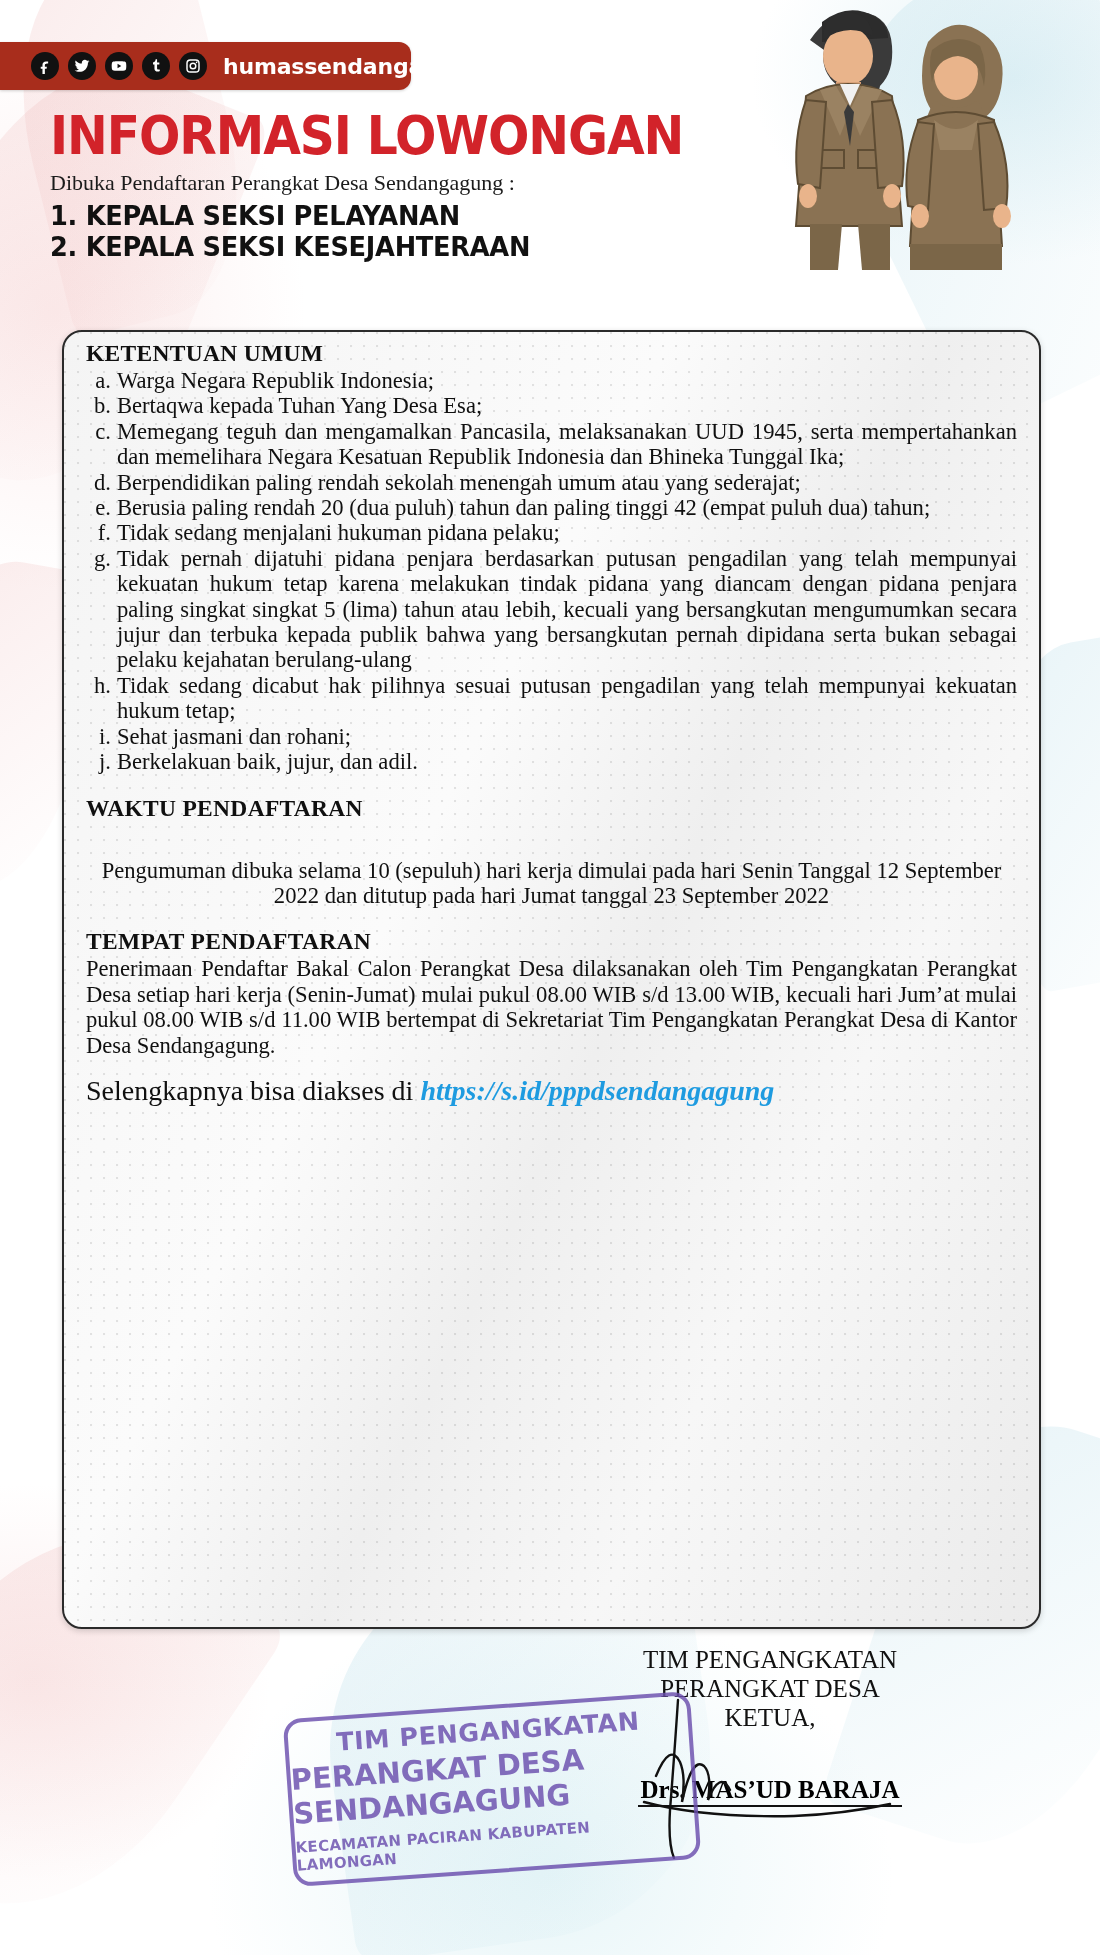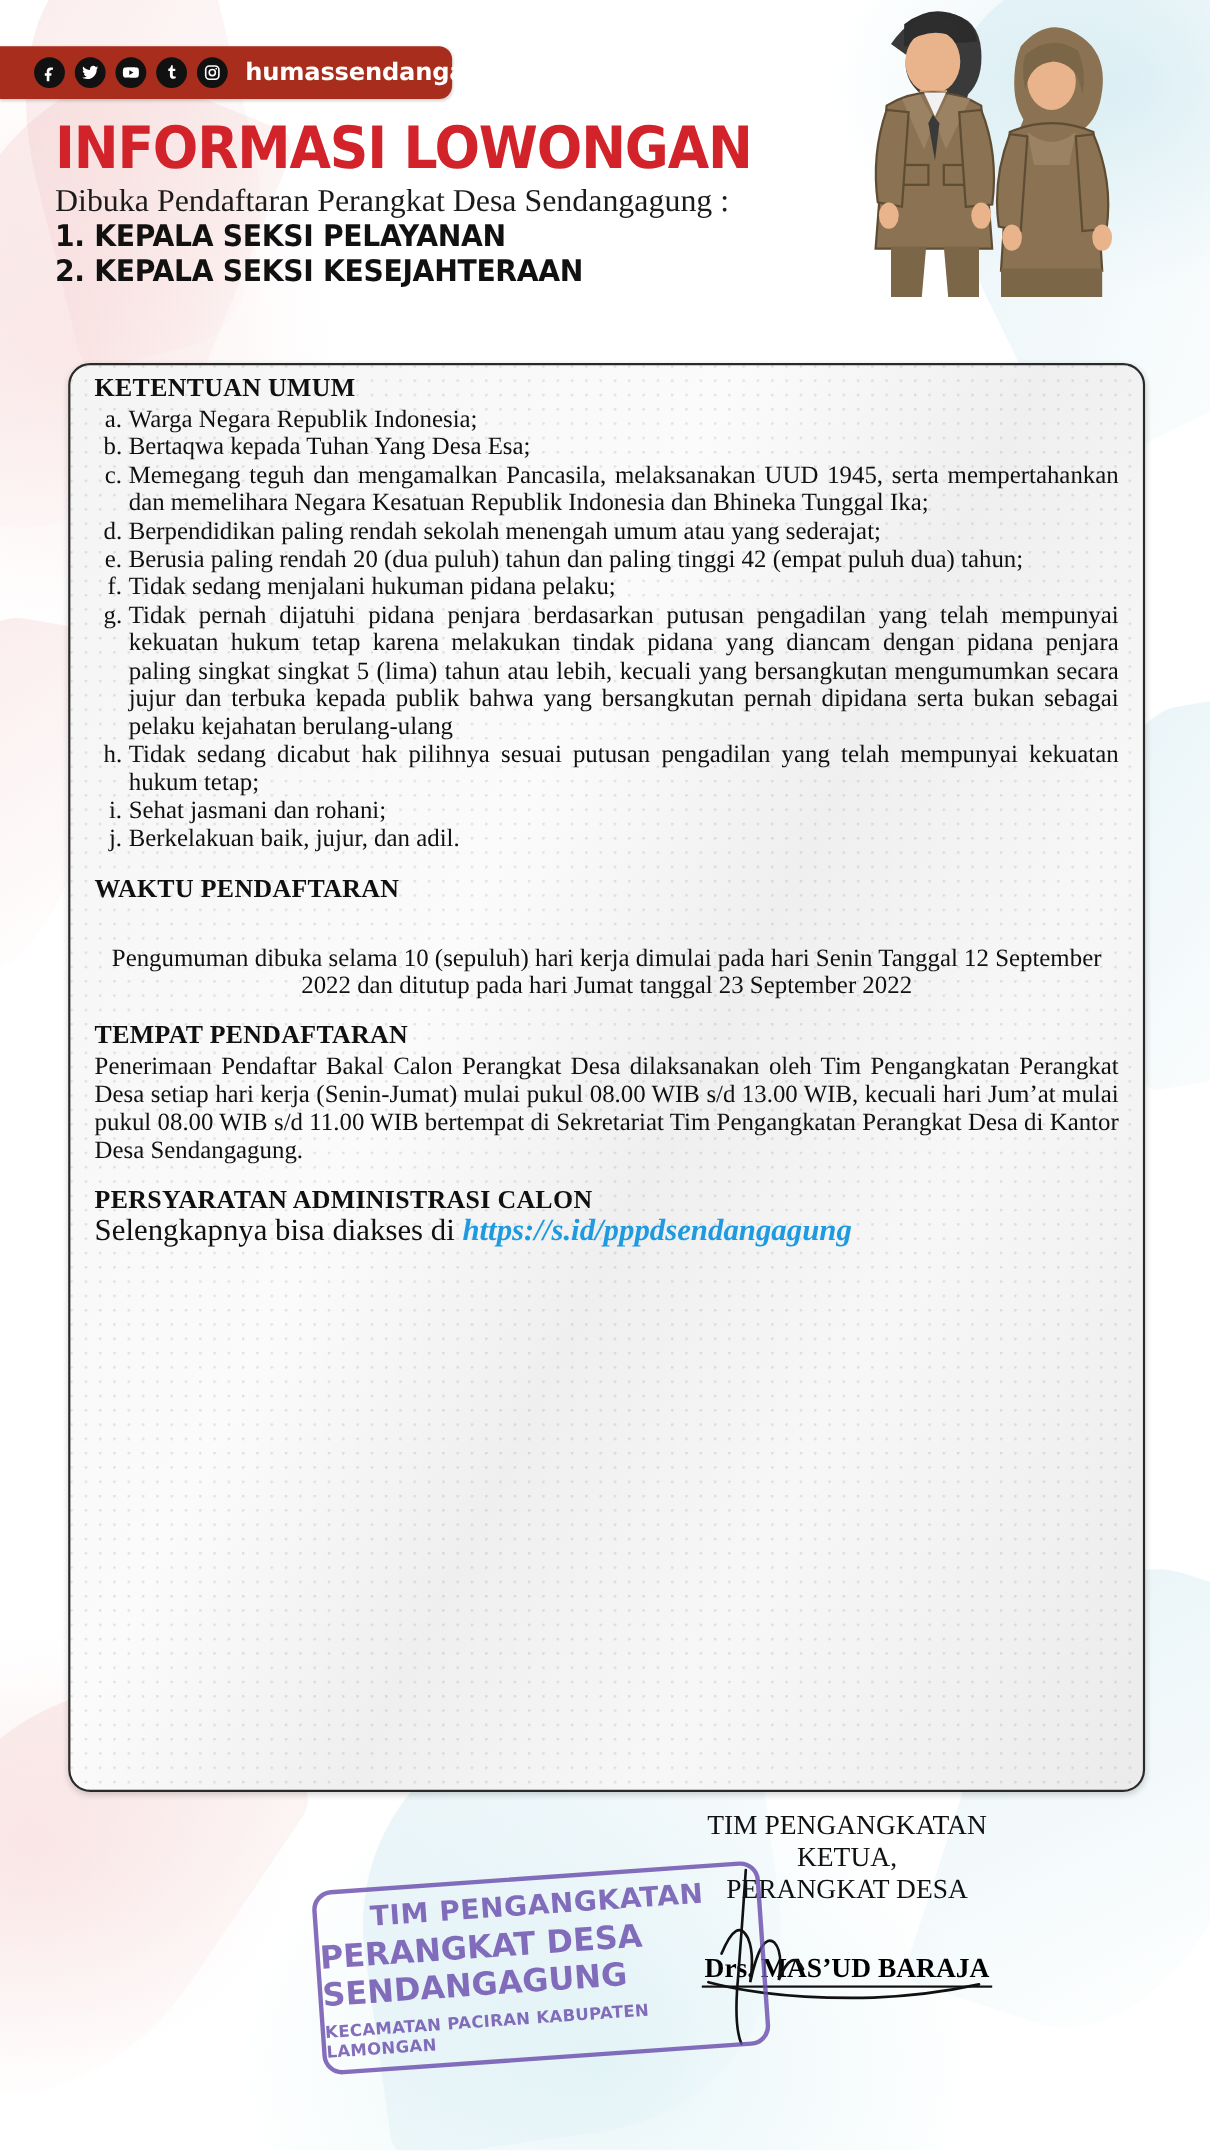--- a/index.html
+++ b/index.html
@@ -54,21 +54,21 @@
     font-family:"DejaVu Sans",sans-serif;
     font-weight:bold;
     font-size:53px;line-height:56px;
     color:#d2232a;
     letter-spacing:-1.2px;
     transform:scaleX(.92);transform-origin:left center;
     white-space:nowrap;
   }
   .title-sub{
     font-family:"Liberation Serif",serif;
-    font-size:29px;line-height:34px;color:#1b1b1b;
+    font-size:22px;line-height:34px;color:#1b1b1b;
     white-space:nowrap;margin-top:2px;
   }
   .title-pos{
     font-family:"DejaVu Sans",sans-serif;font-weight:bold;
     font-size:27px;line-height:31px;color:#111;
     letter-spacing:-.3px;white-space:nowrap;
     transform:scaleX(.95);transform-origin:left center;
   }
 
   
@@ -297,33 +297,32 @@
         <div class="sec-head">WAKTU PENDAFTARAN</div>
         <p class="para left">Pengumuman dibuka selama 10 (sepuluh) hari kerja dimulai pada hari Senin Tanggal 12 September 2022 dan ditutup pada hari Jumat tanggal 23 September 2022</p>
       </div>
 
       <div class="block">
         <div class="sec-head">TEMPAT PENDAFTARAN</div>
         <p class="para">Penerimaan Pendaftar Bakal Calon Perangkat Desa dilaksanakan oleh Tim Pengangkatan Perangkat Desa setiap hari kerja (Senin-Jumat) mulai pukul 08.00 WIB s/d 13.00 WIB, kecuali hari Jum’at mulai pukul 08.00 WIB s/d 11.00 WIB bertempat di Sekretariat Tim Pengangkatan Perangkat Desa  di Kantor Desa Sendangagung.</p>
       </div>
 
       <div class="block">
-        <div class="sec-head">PERSYARATAN ADMINISTRASI CALON</div>
         <div class="lastline">
           <span>Selengkapnya bisa diakses di</span><span>&nbsp;</span><span class="link">https://s.id/pppdsendangagung</span>
         </div>
       </div>
 
     </div>
   </div>
 
   <div class="sign-wrap">
     <div class="sign-line">TIM PENGANGKATAN</div>
+    <div class="sign-line">PERANGKAT DESA</div>
     <div class="sign-line">KETUA,</div>
-    <div class="sign-line">PERANGKAT DESA</div>
     <div class="sign-name">Drs. MAS’UD BARAJA</div>
   </div>
 
   <div class="signature">
     <svg width="340" height="170" viewBox="0 0 340 170">
       <g fill="none" stroke="#111" stroke-width="2.4" stroke-linecap="round">
         <path d="M78 10 q-4 60 -8 110 q-2 34 4 48"></path>
         <path d="M56 86 q14 -34 24 -14 q6 14 2 40 q10 -46 22 -36 q8 8 4 34 q12 -30 22 -10"></path>
         <path d="M44 112 q60 16 150 14 q50 -2 96 -12"></path>
       </g>

